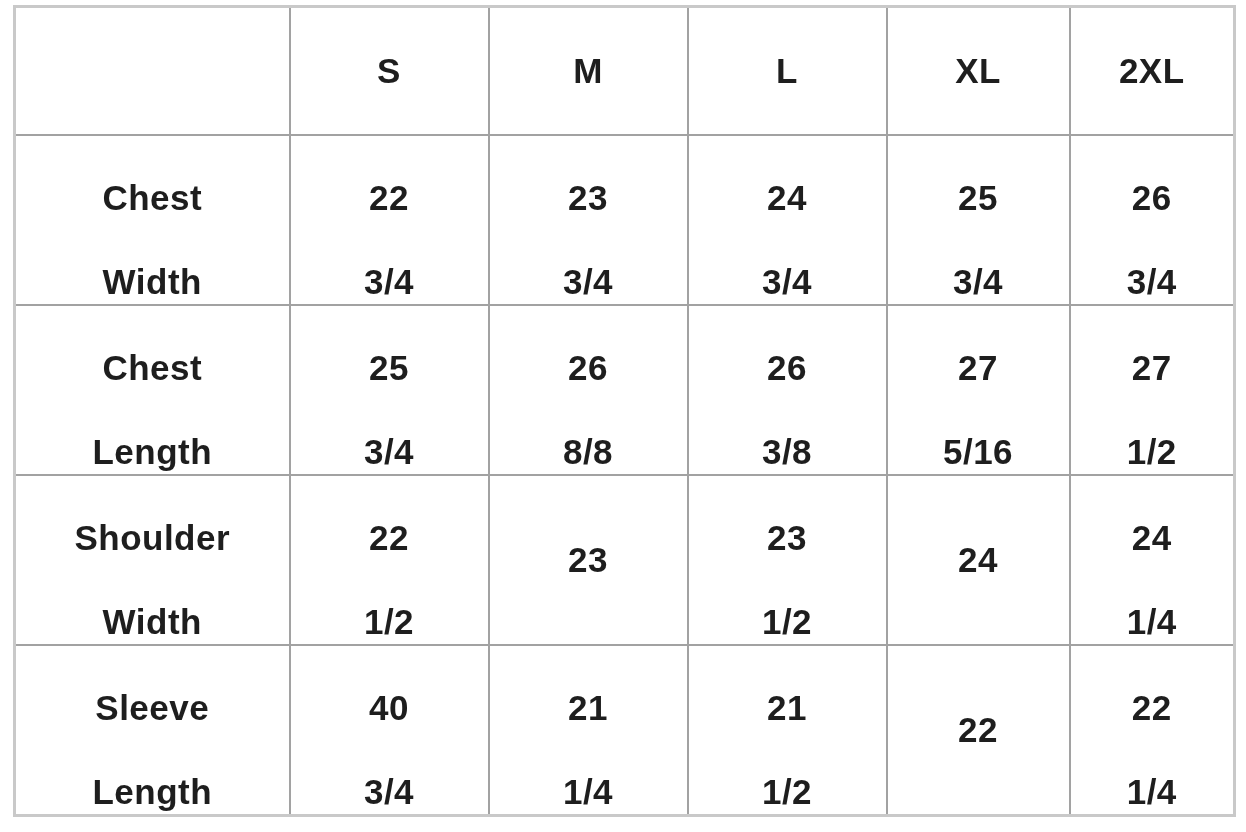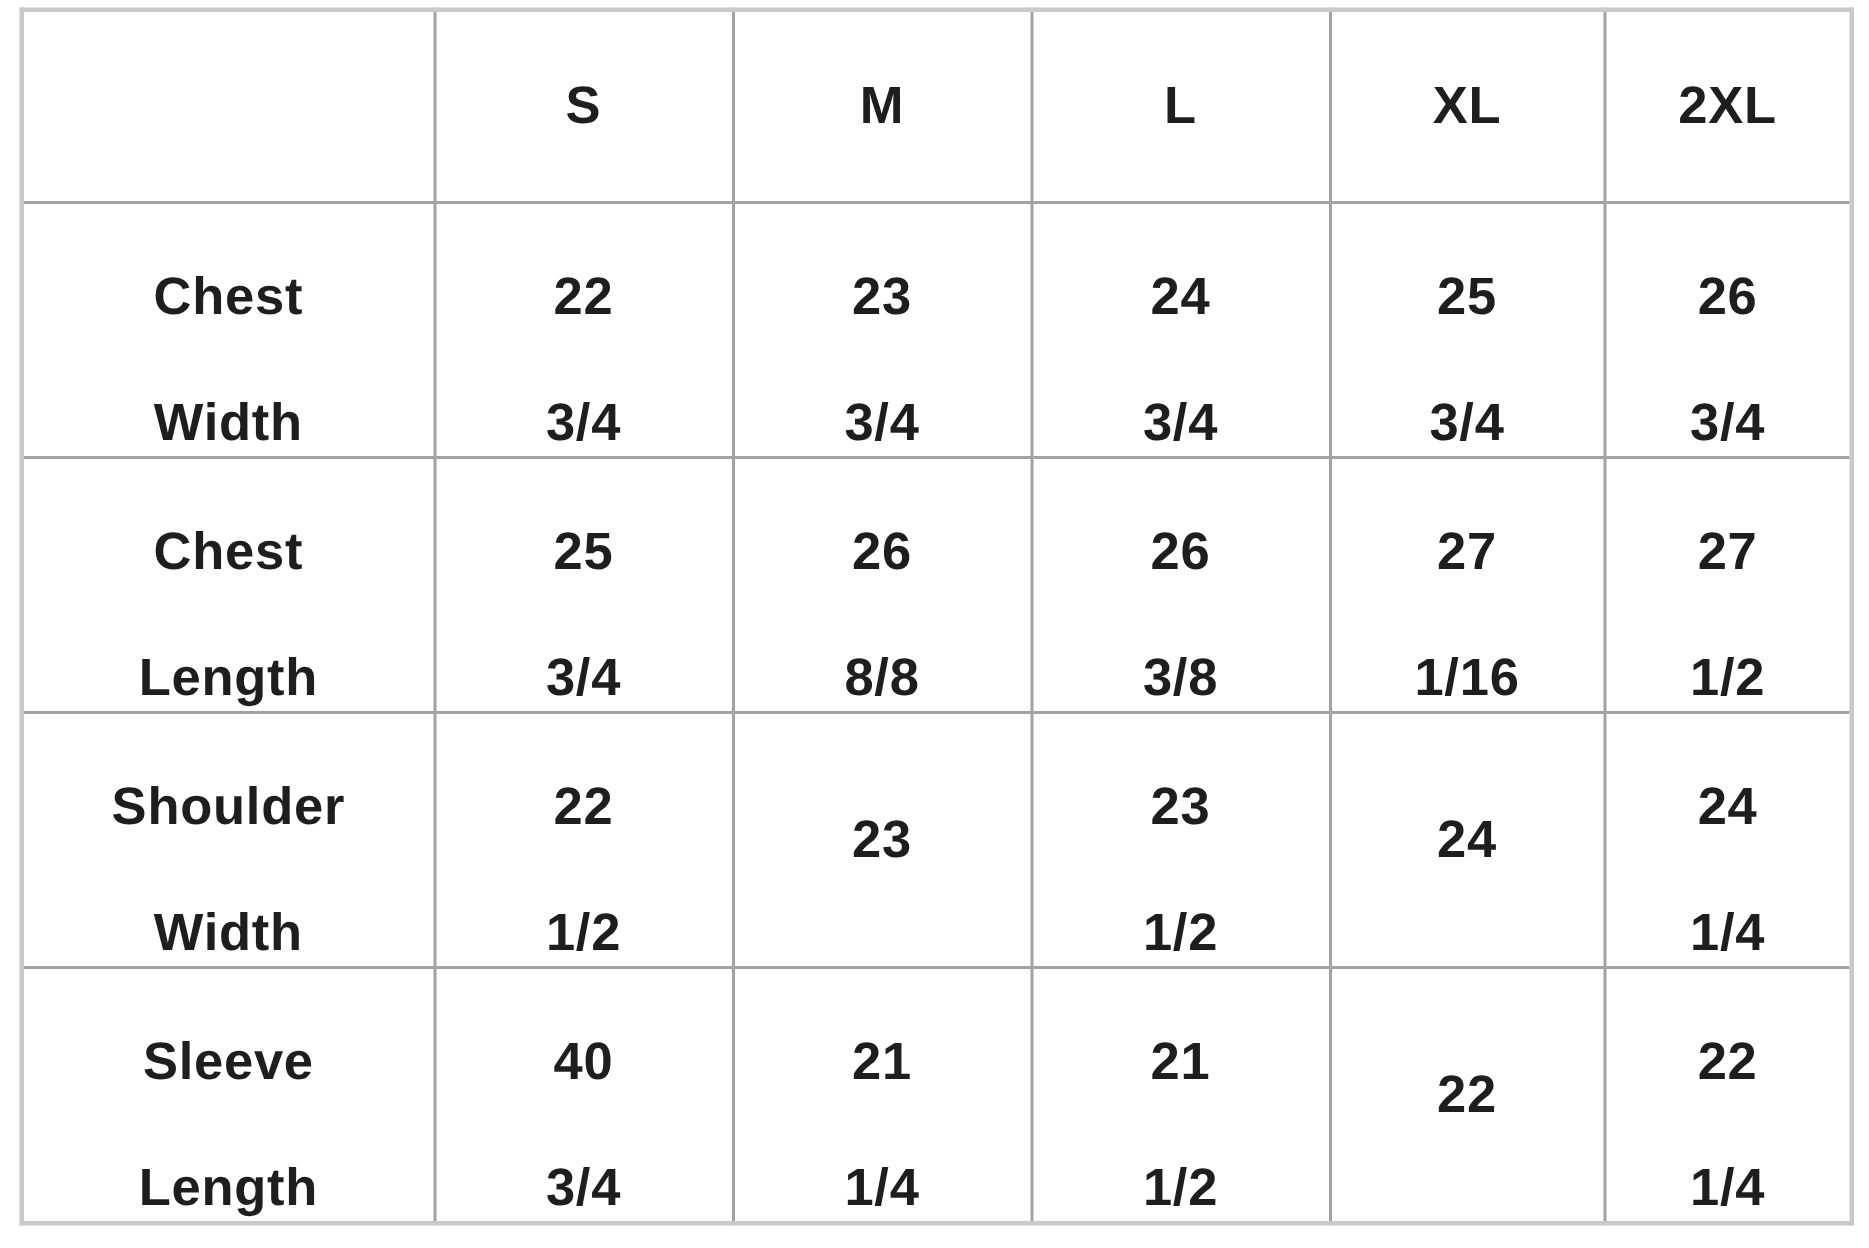--- a/index.html
+++ b/index.html
@@ -109,21 +109,21 @@
         <td>
           <span class="val-line">26</span>
           <span class="val-line">8/8</span>
         </td>
         <td>
           <span class="val-line">26</span>
           <span class="val-line">3/8</span>
         </td>
         <td>
           <span class="val-line">27</span>
-          <span class="val-line">1/16</span>
+          <span class="val-line">5/16</span>
         </td>
         <td>
           <span class="val-line">27</span>
           <span class="val-line">1/2</span>
         </td>
       </tr>
 
       <tr class="data-row">
         <th>
           <span class="label-line">Shoulder</span>

